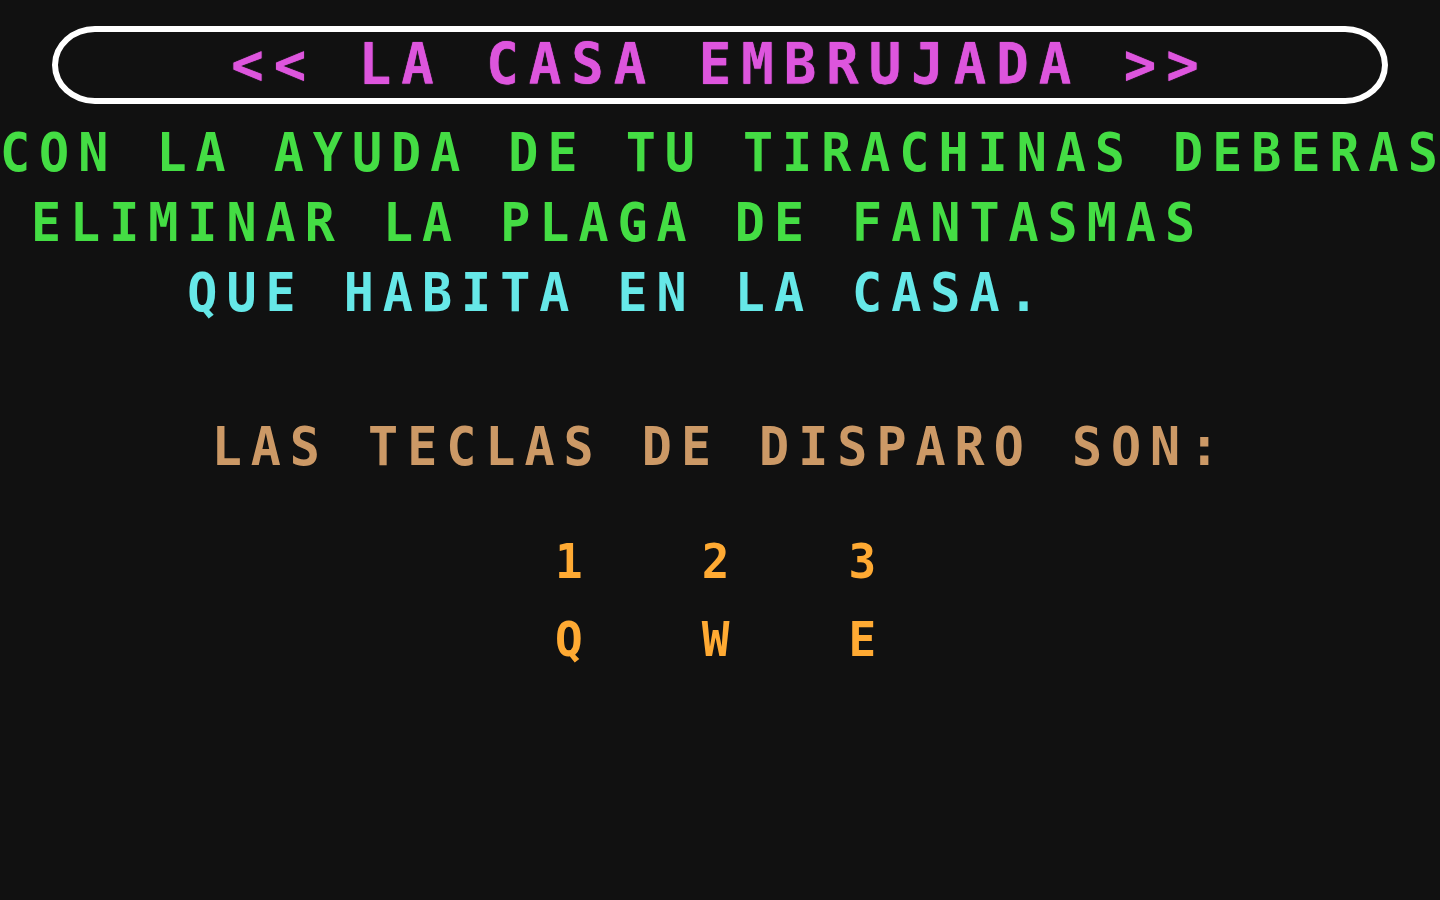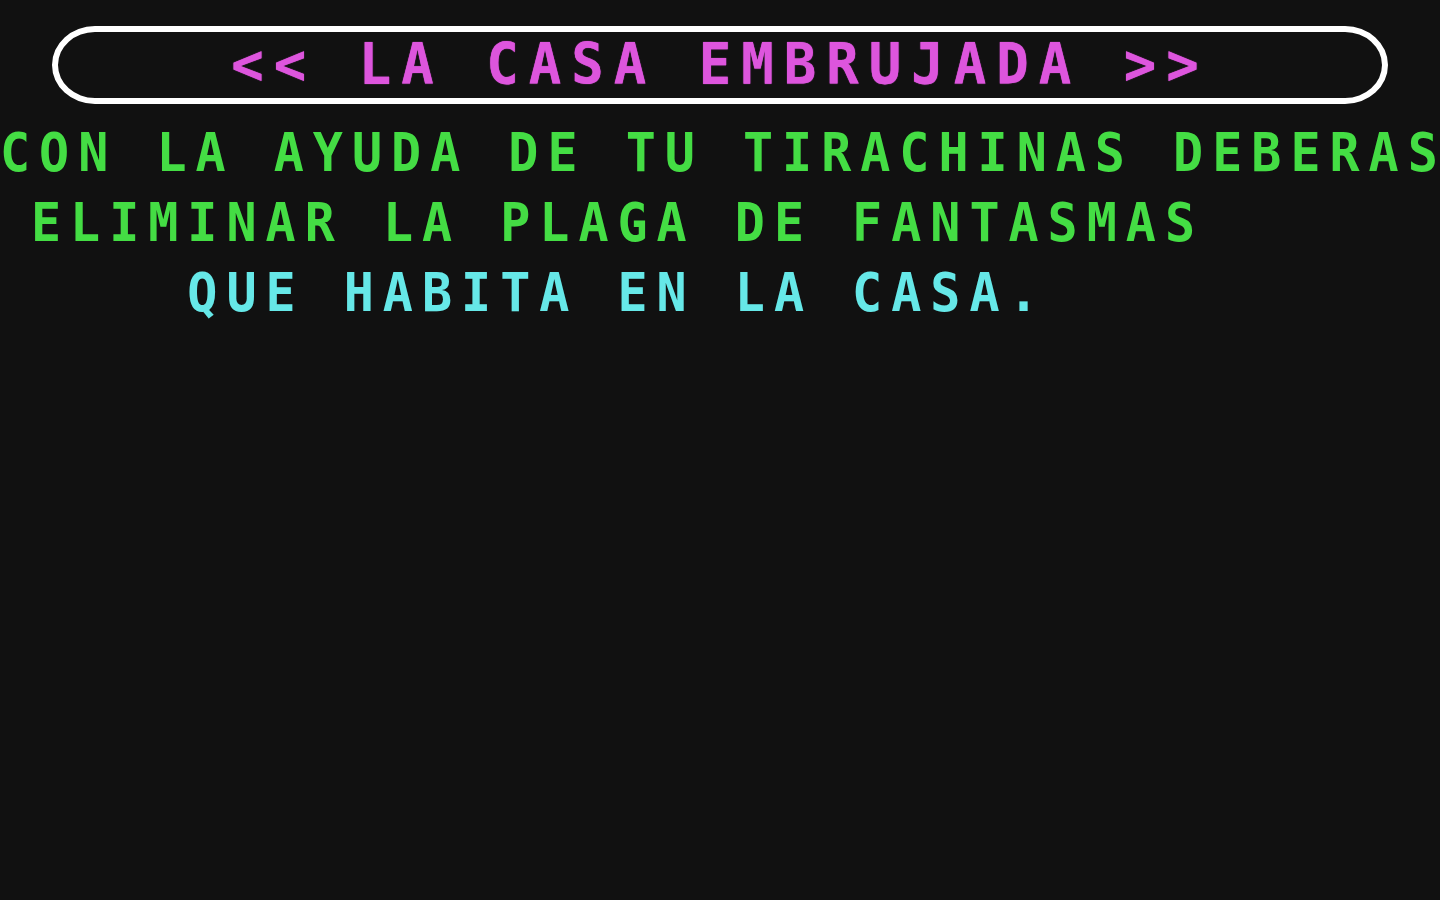--- a/index.html
+++ b/index.html
@@ -114,16 +114,23 @@
   <div class="title-frame">
     <div class="title-text">&lt;&lt; LA CASA EMBRUJADA &gt;&gt;</div>
   </div>
 
   <div class="body-block">
     <div class="line green">CON LA AYUDA DE TU TIRACHINAS DEBERAS</div>
     <div class="line green">ELIMINAR LA PLAGA DE FANTASMAS</div>
     <div class="line cyan">QUE HABITA EN LA CASA.</div>
   </div>
 
+  <div class="keys-heading">
+    <div class="line tan">LAS TECLAS DE DISPARO SON:</div>
+  </div>
 
+  <div class="keys-rows">
+    <div class="key-row">1   2   3</div>
+    <div class="key-row">Q   W   E</div>
+  </div>
 
 
 </div>
 
 </body></html>

